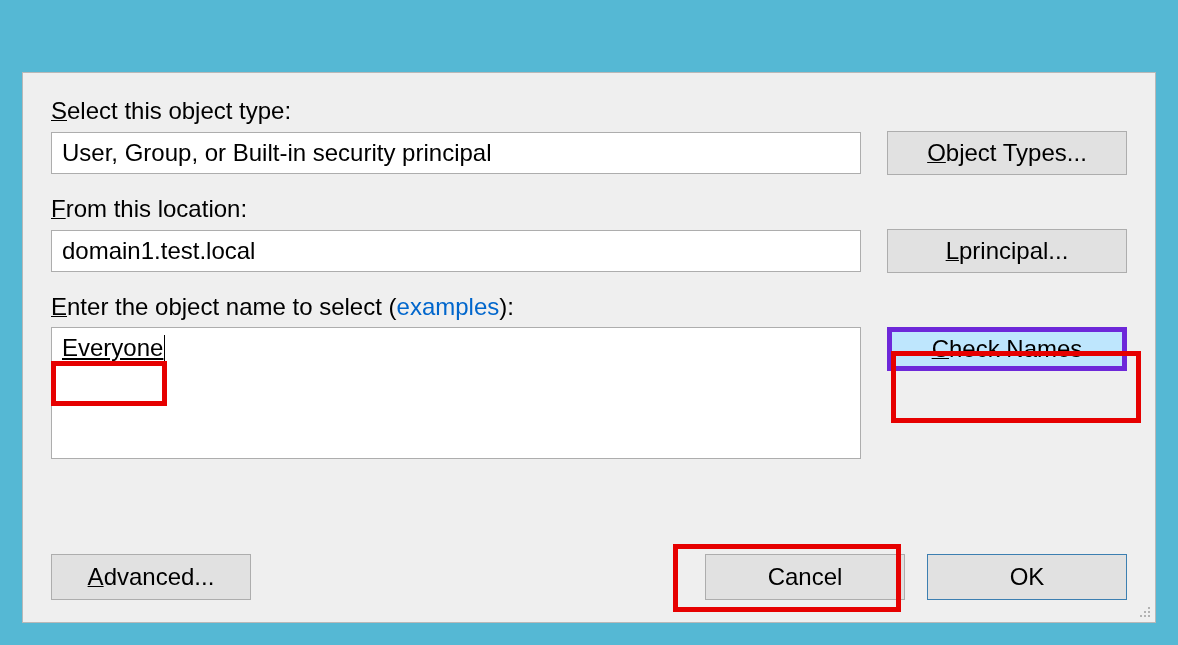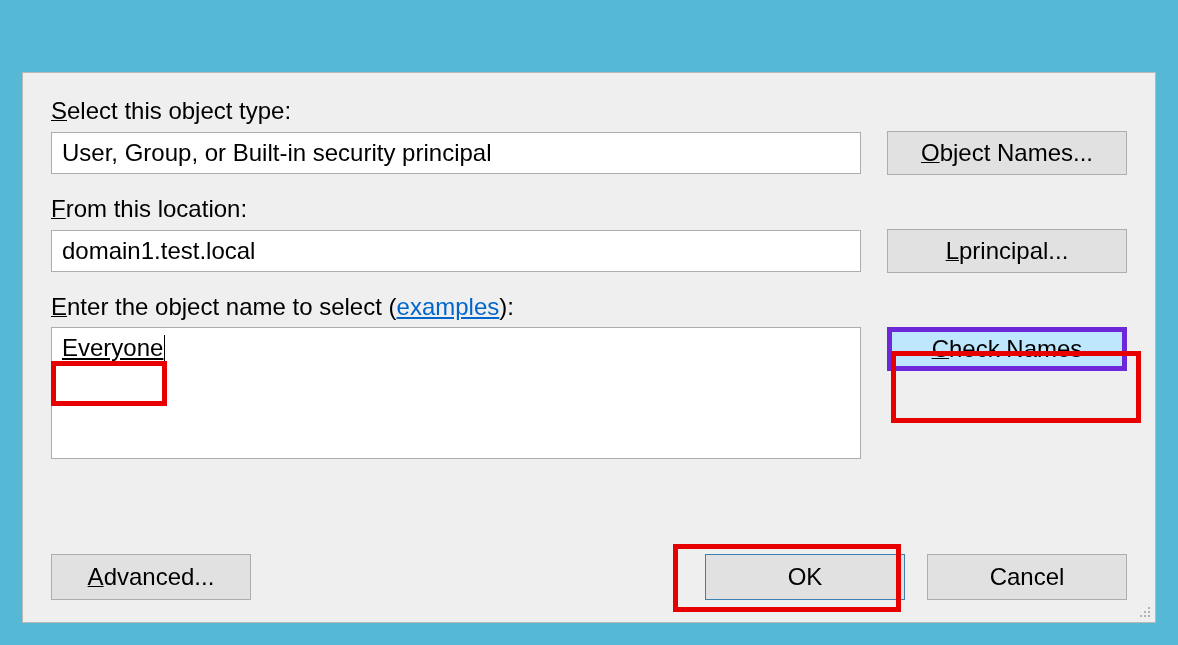--- a/index.html
+++ b/index.html
@@ -88,21 +88,20 @@
     align-items: center;
     justify-content: center;
     cursor: pointer;
   }
   .side-btn.highlighted {
     background: #bee6fd;
     border: 5px solid #6d28d9;
   }
   .examples-link {
     color: #0066cc;
-    text-decoration: underline;
     cursor: pointer;
   }
   .obj-area-row {
     display: flex;
     gap: 26px;
     align-items: flex-start;
   }
   .obj-textarea {
     flex: 1;
     height: 132px;
@@ -172,21 +171,21 @@
   <div class="client">
 
     <div class="row-label">
       <span class="u">S</span><span>elect this object type:</span>
     </div>
     <div class="row">
       <div class="field">
         <span>User, Group, or Built-in security principal</span>
       </div>
       <div class="side-btn">
-        <span><span class="u">O</span><span>bject Names...</span></span>
+        <span><span class="u">O</span><span>bject Types...</span></span>
       </div>
     </div>
 
     <div class="row-label">
       <span class="u">F</span><span>rom this location:</span>
     </div>
     <div class="row">
       <div class="field">
         <span>domain1.test.local</span>
       </div>
@@ -205,25 +204,25 @@
       <div class="side-btn highlighted">
         <span><span class="u">C</span><span>heck Names</span></span>
       </div>
     </div>
 
     <div class="bottom-row">
       <div class="btm-btn" style="margin-left:0;">
         <span><span class="u">A</span><span>dvanced...</span></span>
       </div>
       <div class="spacer"></div>
+      <div class="btm-btn">
+        <span>Cancel</span>
+      </div>
       <div class="btm-btn ok">
         <span>OK</span>
-      </div>
-      <div class="btm-btn">
-        <span>Cancel</span>
       </div>
     </div>
 
     <div class="resize-grip">
       <svg width="16" height="16">
         <circle cx="14" cy="6" r="1" fill="#9e9e9e"></circle>
         <circle cx="10" cy="10" r="1" fill="#9e9e9e"></circle>
         <circle cx="14" cy="10" r="1" fill="#9e9e9e"></circle>
         <circle cx="6" cy="14" r="1" fill="#9e9e9e"></circle>
         <circle cx="10" cy="14" r="1" fill="#9e9e9e"></circle>

